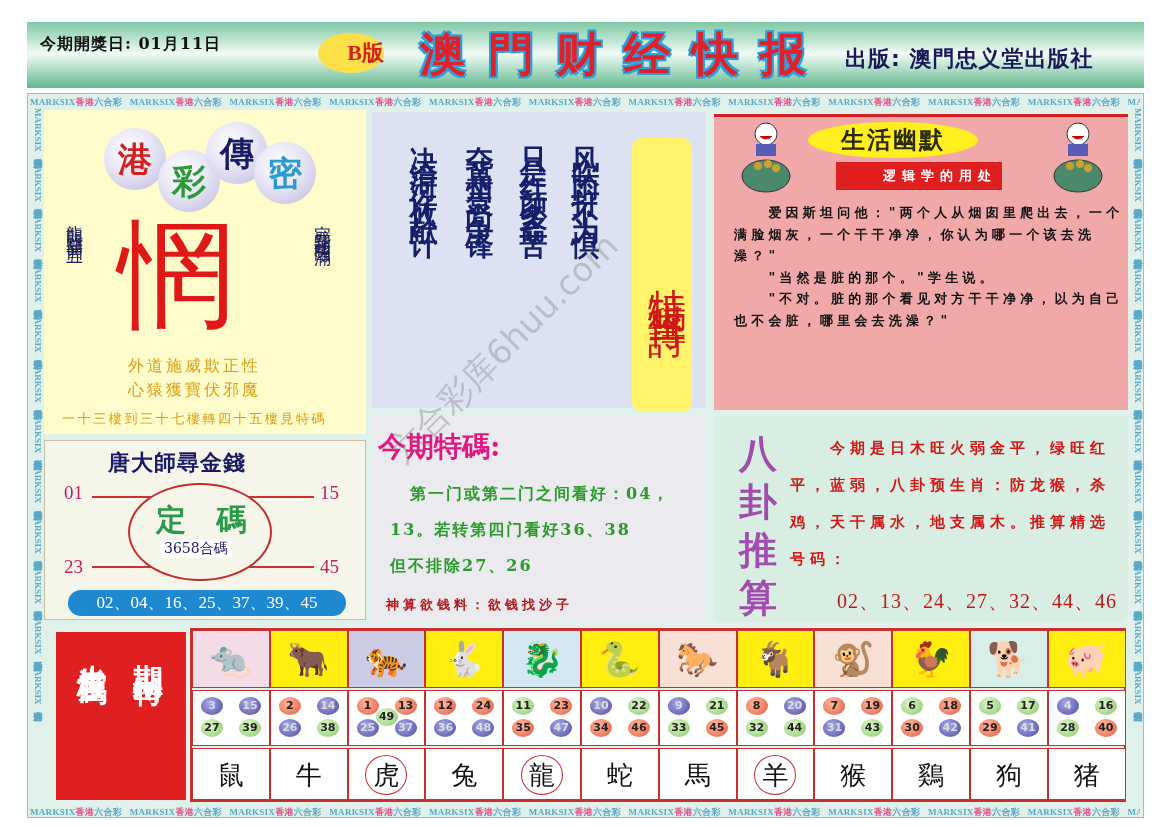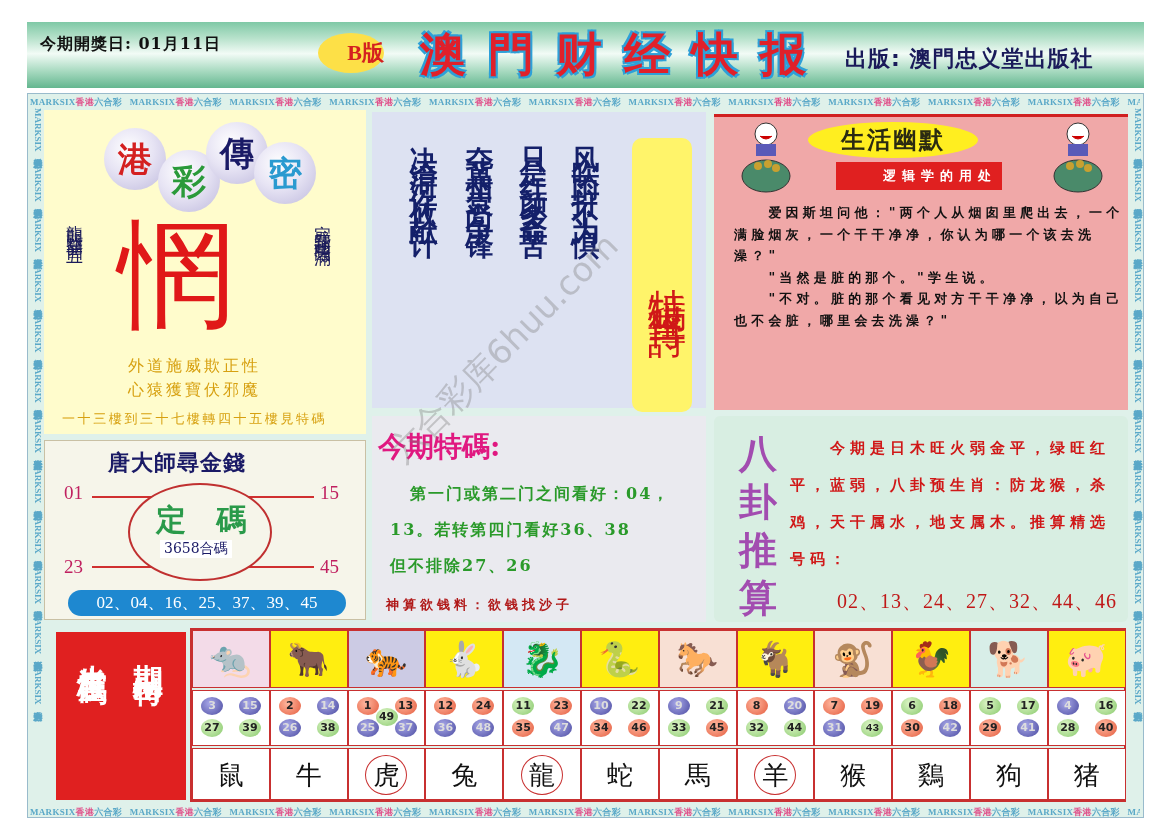--- a/index.html
+++ b/index.html
@@ -249,21 +249,21 @@
       <div class="ball green" style="left: 46px; top: 28px;">44</div>
     </div>
     <div class="zcell zname abs" style="left: 736.6px; top: 748px; width: 77.8px; height: 52px; line-height: 52px;"><span class="circ">羊</span></div>
     <div class="zcell zimg abs" style="left: 814.4px; top: 630px; width: 77.8px; height: 58px; background: rgb(248, 224, 212);">
       <span>🐒</span>
     </div>
     <div class="zcell zballs abs" style="left: 814.4px; top: 690px; width: 77.8px; height: 56px;">
       <div class="ball red" style="left: 8px; top: 6px;">7</div>
       <div class="ball red" style="left: 46px; top: 6px;">19</div>
       <div class="ball blue" style="left: 8px; top: 28px;">31</div>
-      <div class="ball green" style="left: 46px; top: 28px; font-family: Liberation Mono, monospace;">43</div>
+      <div class="ball green" style="left: 46px; top: 28px;">43</div>
     </div>
     <div class="zcell zname abs" style="left: 814.4px; top: 748px; width: 77.8px; height: 52px; line-height: 52px;"><span>猴</span></div>
     <div class="zcell zimg abs" style="left: 892.2px; top: 630px; width: 77.8px; height: 58px; background: rgb(255, 238, 16);">
       <span>🐓</span>
     </div>
     <div class="zcell zballs abs" style="left: 892.2px; top: 690px; width: 77.8px; height: 56px;">
       <div class="ball green" style="left: 8px; top: 6px;">6</div>
       <div class="ball red" style="left: 46px; top: 6px;">18</div>
       <div class="ball red" style="left: 8px; top: 28px;">30</div>
       <div class="ball blue" style="left: 46px; top: 28px;">42</div>

